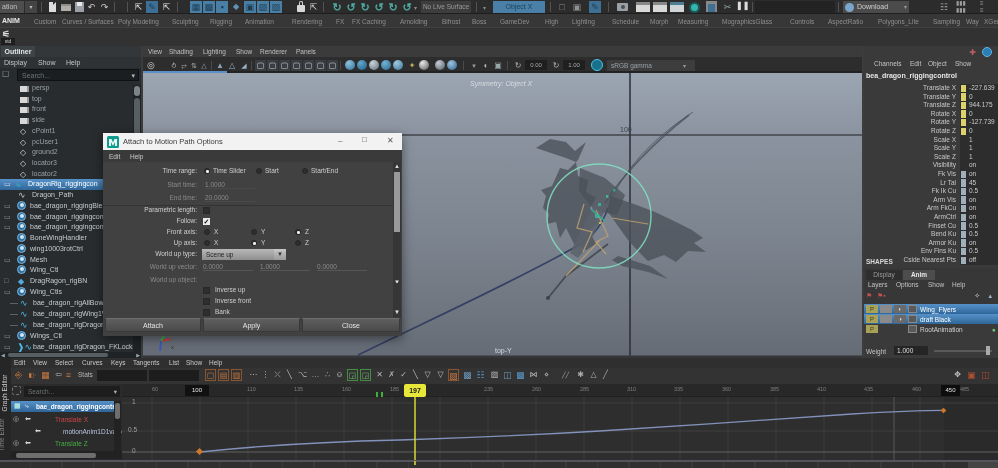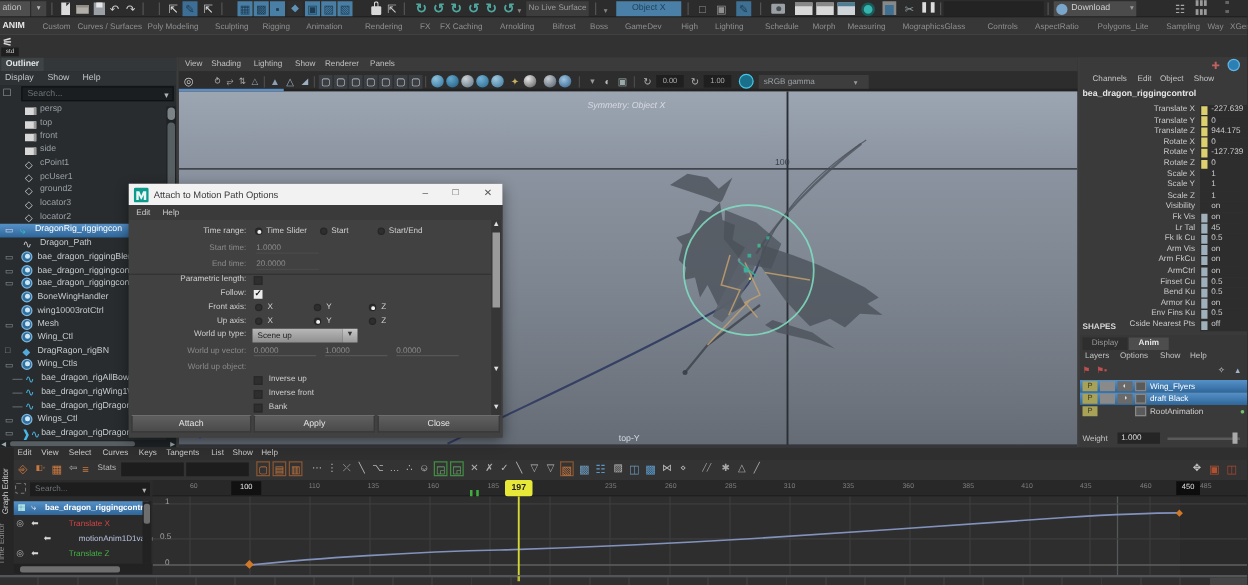--- a/index.html
+++ b/index.html
@@ -627,21 +627,21 @@
       <div class="abs" style="left:941px;top:1px;width:19px;height:11px;background:#0d0d0d;color:#e0e0e0;font-size:6px;line-height:11px;text-align:center;">450</div>
       <div class="abs" style="left:404px;top:0px;width:22px;height:13px;background:#e8e838;border-radius:2px;color:#222;font-size:7px;font-weight:bold;line-height:13px;text-align:center;">197</div>
     </div>
   </div>
 
   <div class="abs" style="left:0;top:460px;width:998px;height:1.5px;background:#53555a;"></div>
   <div class="abs" style="left:0;top:461.5px;width:998px;height:6.5px;background:repeating-linear-gradient(90deg,#303030 0 30px,#3a3a3a 30px 31.5px);"></div>
   <div class="abs" style="left:968px;top:461.5px;width:30px;height:6.5px;background:#454545;"></div>
   <div class="abs" style="left:414px;top:461px;width:2px;height:4px;background:#b8b838;"></div>
 
-  <div class="abs" id="dialog" style="left:103px;top:147px;width:299px;height:203px;background:#404040;box-shadow:0 3px 10px rgba(0,0,0,0.45);font-size:6.5px;">
+  <div class="abs" id="dialog" style="left:103px;top:133px;width:299px;height:203px;background:#404040;box-shadow:0 3px 10px rgba(0,0,0,0.45);font-size:6.5px;">
 
     <div class="abs" style="left:0;top:0;width:299px;height:17px;background:#f2f2f2;">
       <svg class="abs" style="left:4px;top:2.5px;" width="12" height="12" viewBox="0 0 24 24">
         <rect width="24" height="24" rx="3" fill="#0d9b8e"></rect>
         <path d="M4 20 L4 6 L9 6 L12 13 L15 6 L20 6 L20 20 L16 20 L16 12 L12.5 19 L11.5 19 L8 12 L8 20 Z" fill="#e8f5f3"></path>
       </svg>
       <span class="abs" style="left:20px;top:4px;color:#3a3a3a;font-size:7.5px;">Attach to Motion Path Options</span>
       <span class="abs" style="left:235px;top:3px;color:#555;font-size:8px;">–</span>
       <span class="abs" style="left:259px;top:2px;color:#555;font-size:8px;">□</span>
       <span class="abs" style="left:284px;top:3px;color:#555;font-size:8px;">✕</span>

